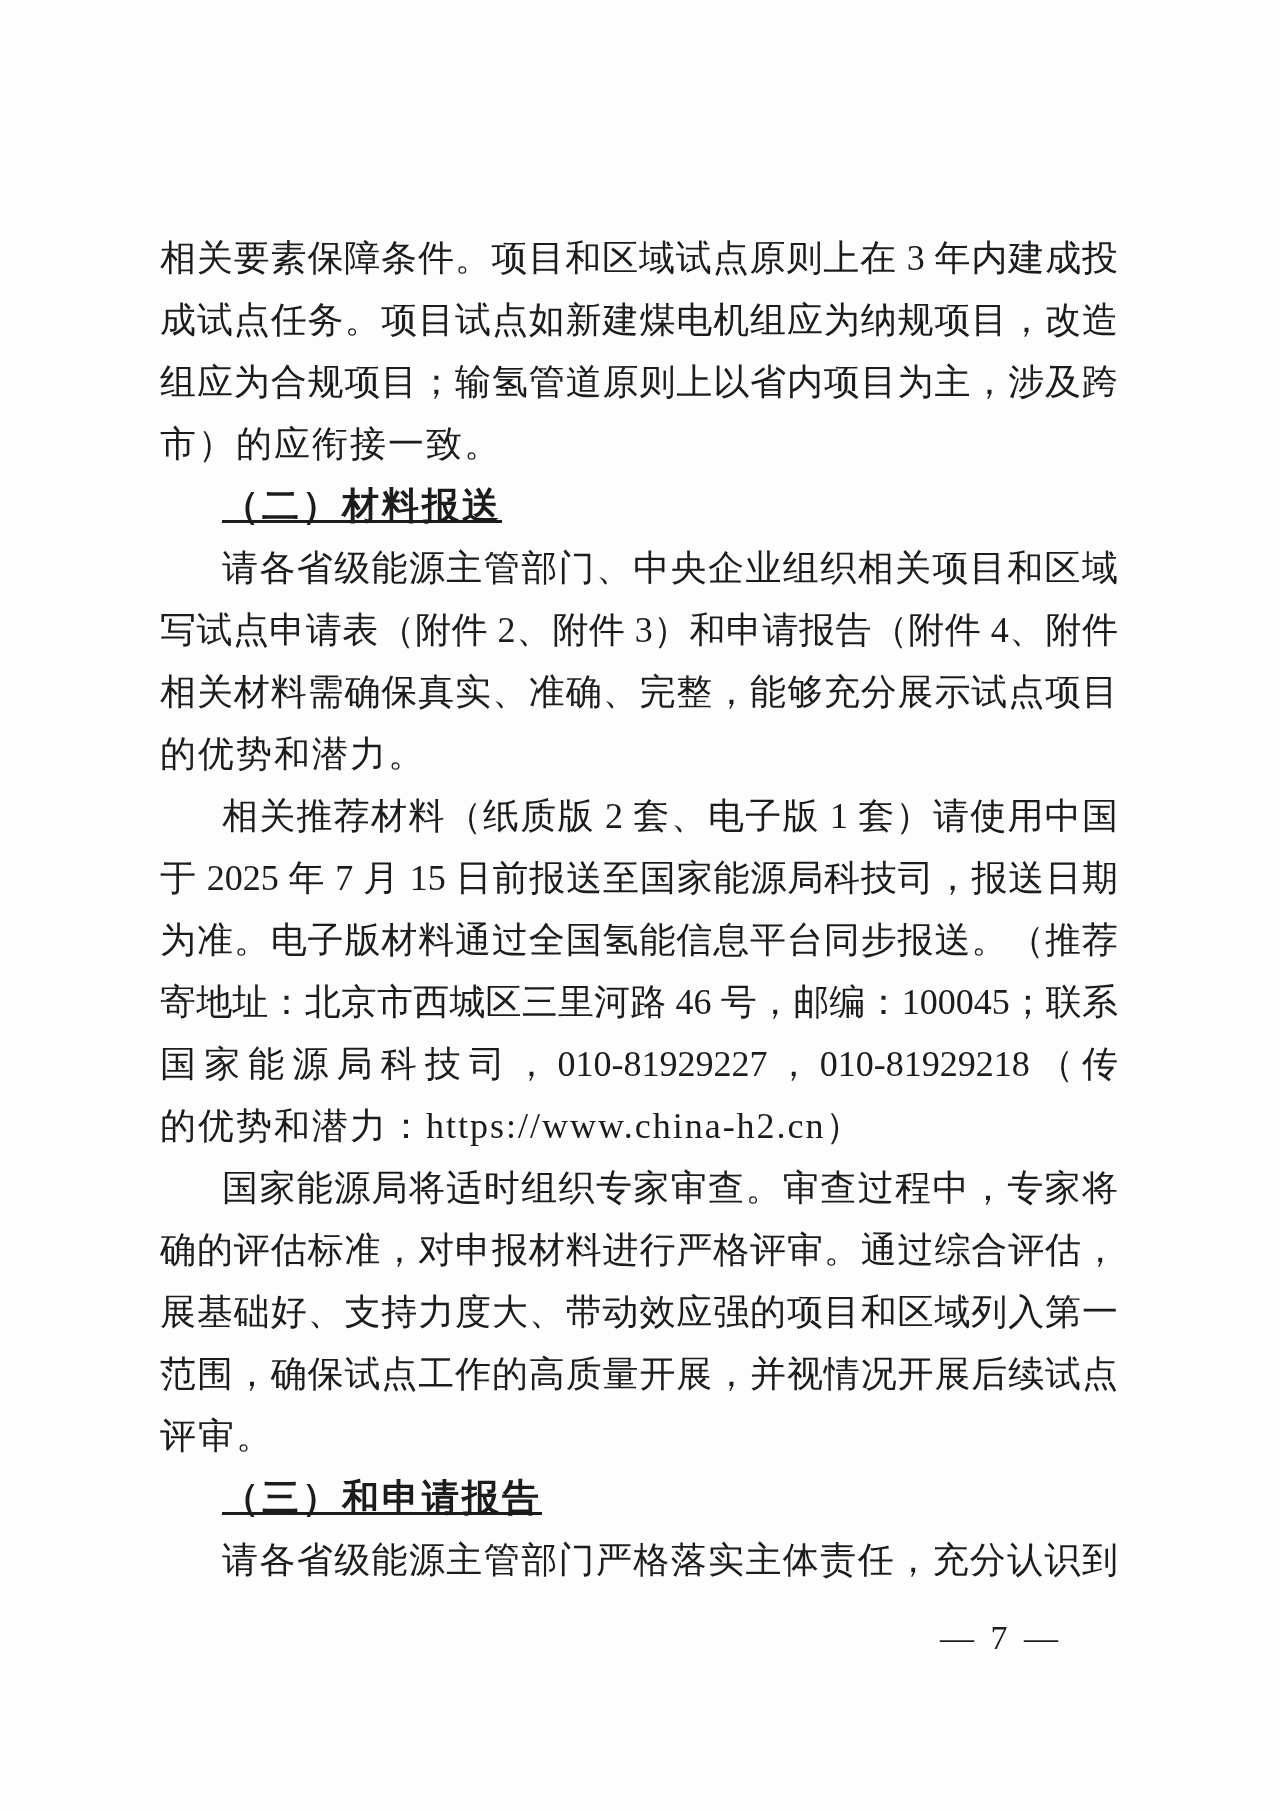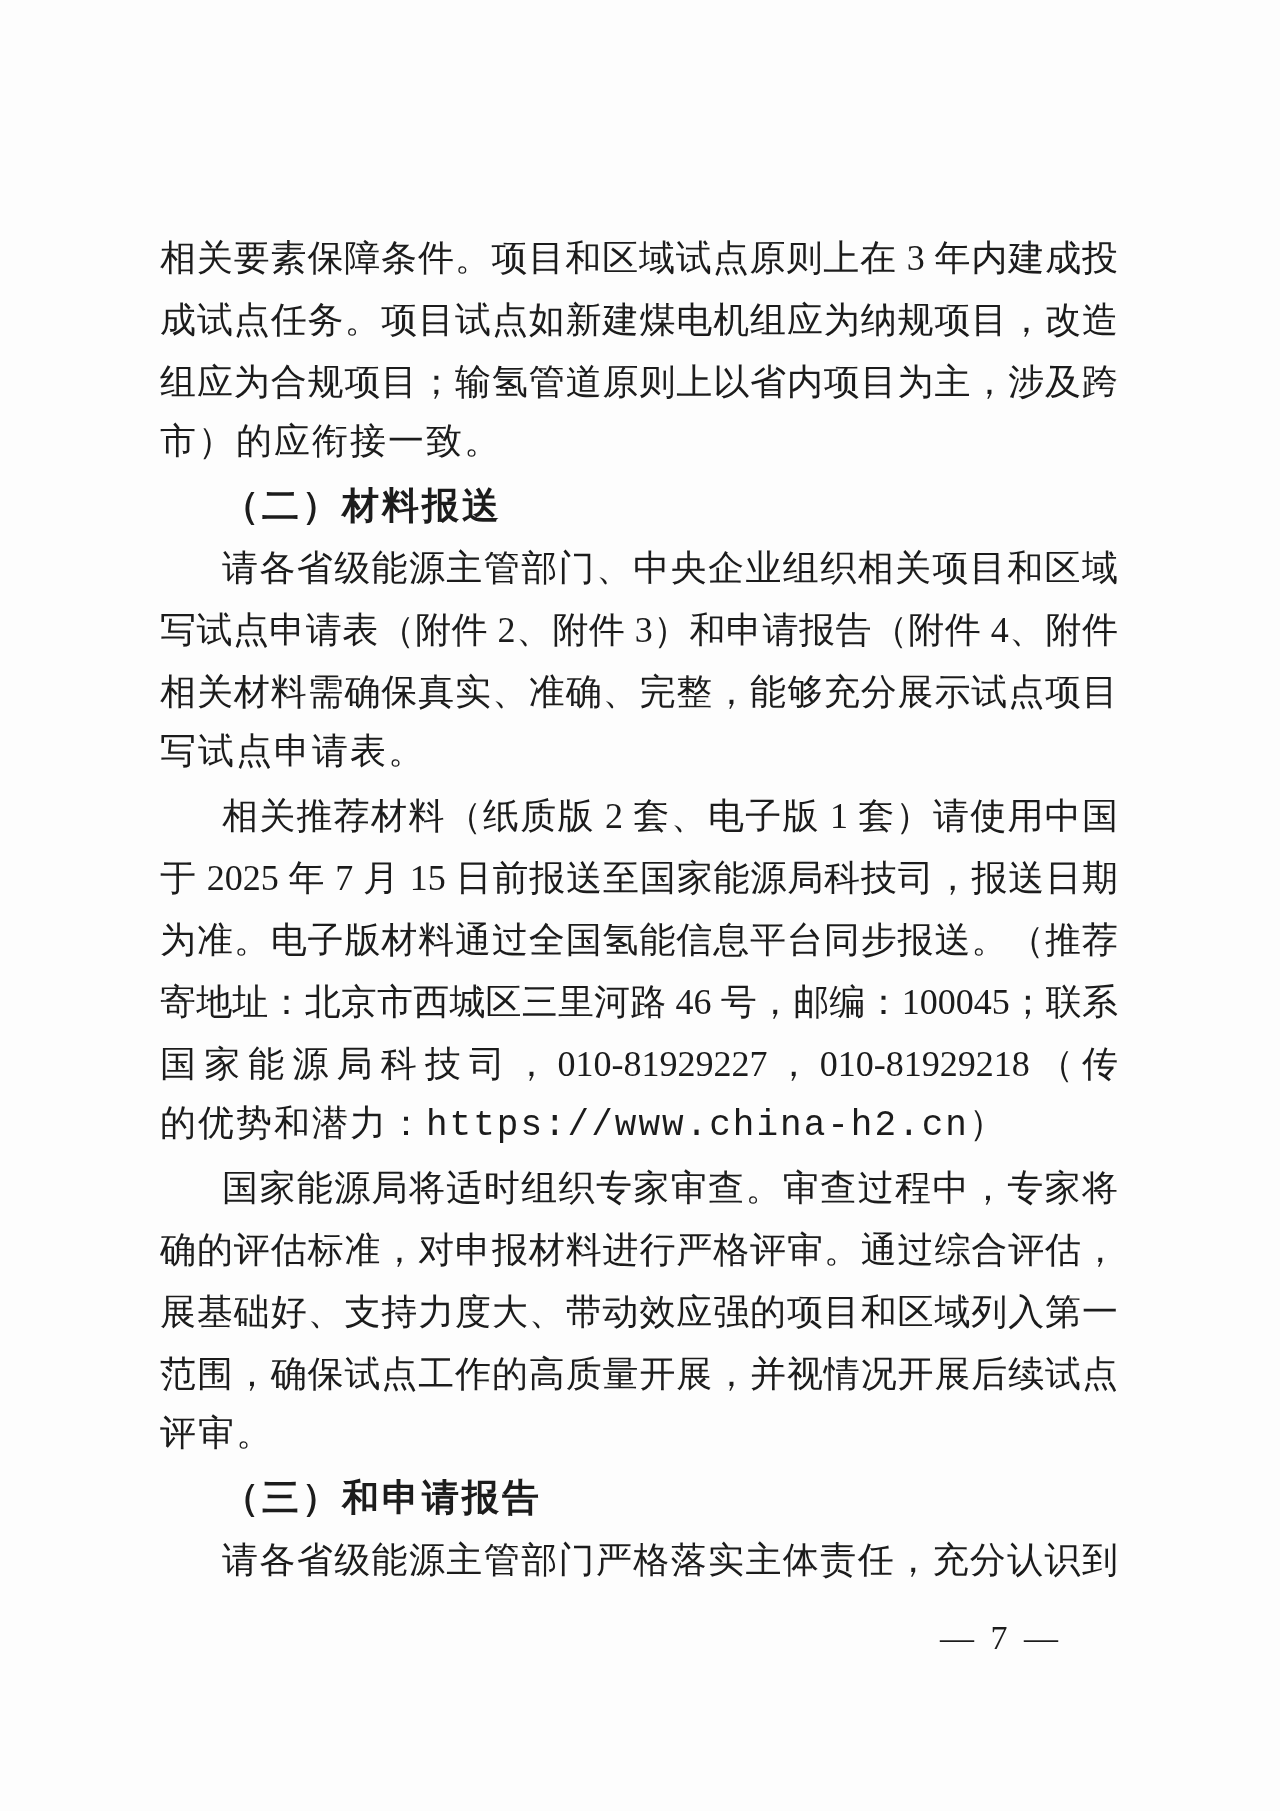--- a/index.html
+++ b/index.html
@@ -30,32 +30,32 @@
     text-align: justify;
     text-align-last: justify;
     text-justify: inter-character;
     overflow: hidden;
     white-space: normal;
   }
   .line.end {
     text-align: left;
     text-align-last: left;
     letter-spacing: 2px;
-    font-family: Liberation Mono, monospace;
   }
   .line.indent {
     text-indent: 62px;
   }
   .line.heading {
     font-family: "Liberation Sans", "DejaVu Sans", sans-serif;
     font-weight: 700;
     font-size: 37px;
     text-align: right;
     text-align-last: left;
     letter-spacing: 3px;
+    text-decoration: underline;
   }
   .footer {
     position: absolute;
     top: 1612px;
     right: 218px;
     height: 52px;
     line-height: 52px;
     font-size: 34px;
     letter-spacing: 4px;
     color: #1c1c1c;
@@ -67,21 +67,21 @@
 <div class="page" style="background: rgb(253, 253, 253); color: rgb(28, 28, 28);">
   <div class="content">
       <div class="line">相关要素保障条件。项目和区域试点原则上在 3 年内建成投产或完</div>
       <div class="line">成试点任务。项目试点如新建煤电机组应为纳规项目，改造煤电机</div>
       <div class="line">组应为合规项目；输氢管道原则上以省内项目为主，涉及跨省（区、</div>
       <div class="line end">市）的应衔接一致。</div>
       <div class="line heading indent end">（二）材料报送</div>
       <div class="line indent">请各省级能源主管部门、中央企业组织相关项目和区域规范填</div>
       <div class="line">写试点申请表（附件 2、附件 3）和申请报告（附件 4、附件 5）。</div>
       <div class="line">相关材料需确保真实、准确、完整，能够充分展示试点项目和区域</div>
-      <div class="line end">写试点申请表。</div>
+      <div class="line end">的优势和潜力。</div>
       <div class="line indent">相关推荐材料（纸质版 2 套、电子版 1 套）请使用中国邮政 EMS</div>
       <div class="line">于 2025 年 7 月 15 日前报送至国家能源局科技司，报送日期以邮戳</div>
       <div class="line">为准。电子版材料通过全国氢能信息平台同步报送。（推荐材料邮</div>
       <div class="line">寄地址：北京市西城区三里河路 46 号，邮编：100045；联系方式：</div>
       <div class="line">国家能源局科技司，010-81929227，010-81929218（传真）；全国氢</div>
       <div class="line end">的优势和潜力：https://www.china-h2.cn）</div>
       <div class="line indent">国家能源局将适时组织专家审查。审查过程中，专家将依据明</div>
       <div class="line">确的评估标准，对申报材料进行严格评审。通过综合评估，选取发</div>
       <div class="line">展基础好、支持力度大、带动效应强的项目和区域列入第一批试点</div>
       <div class="line">范围，确保试点工作的高质量开展，并视情况开展后续试点申报和</div>

